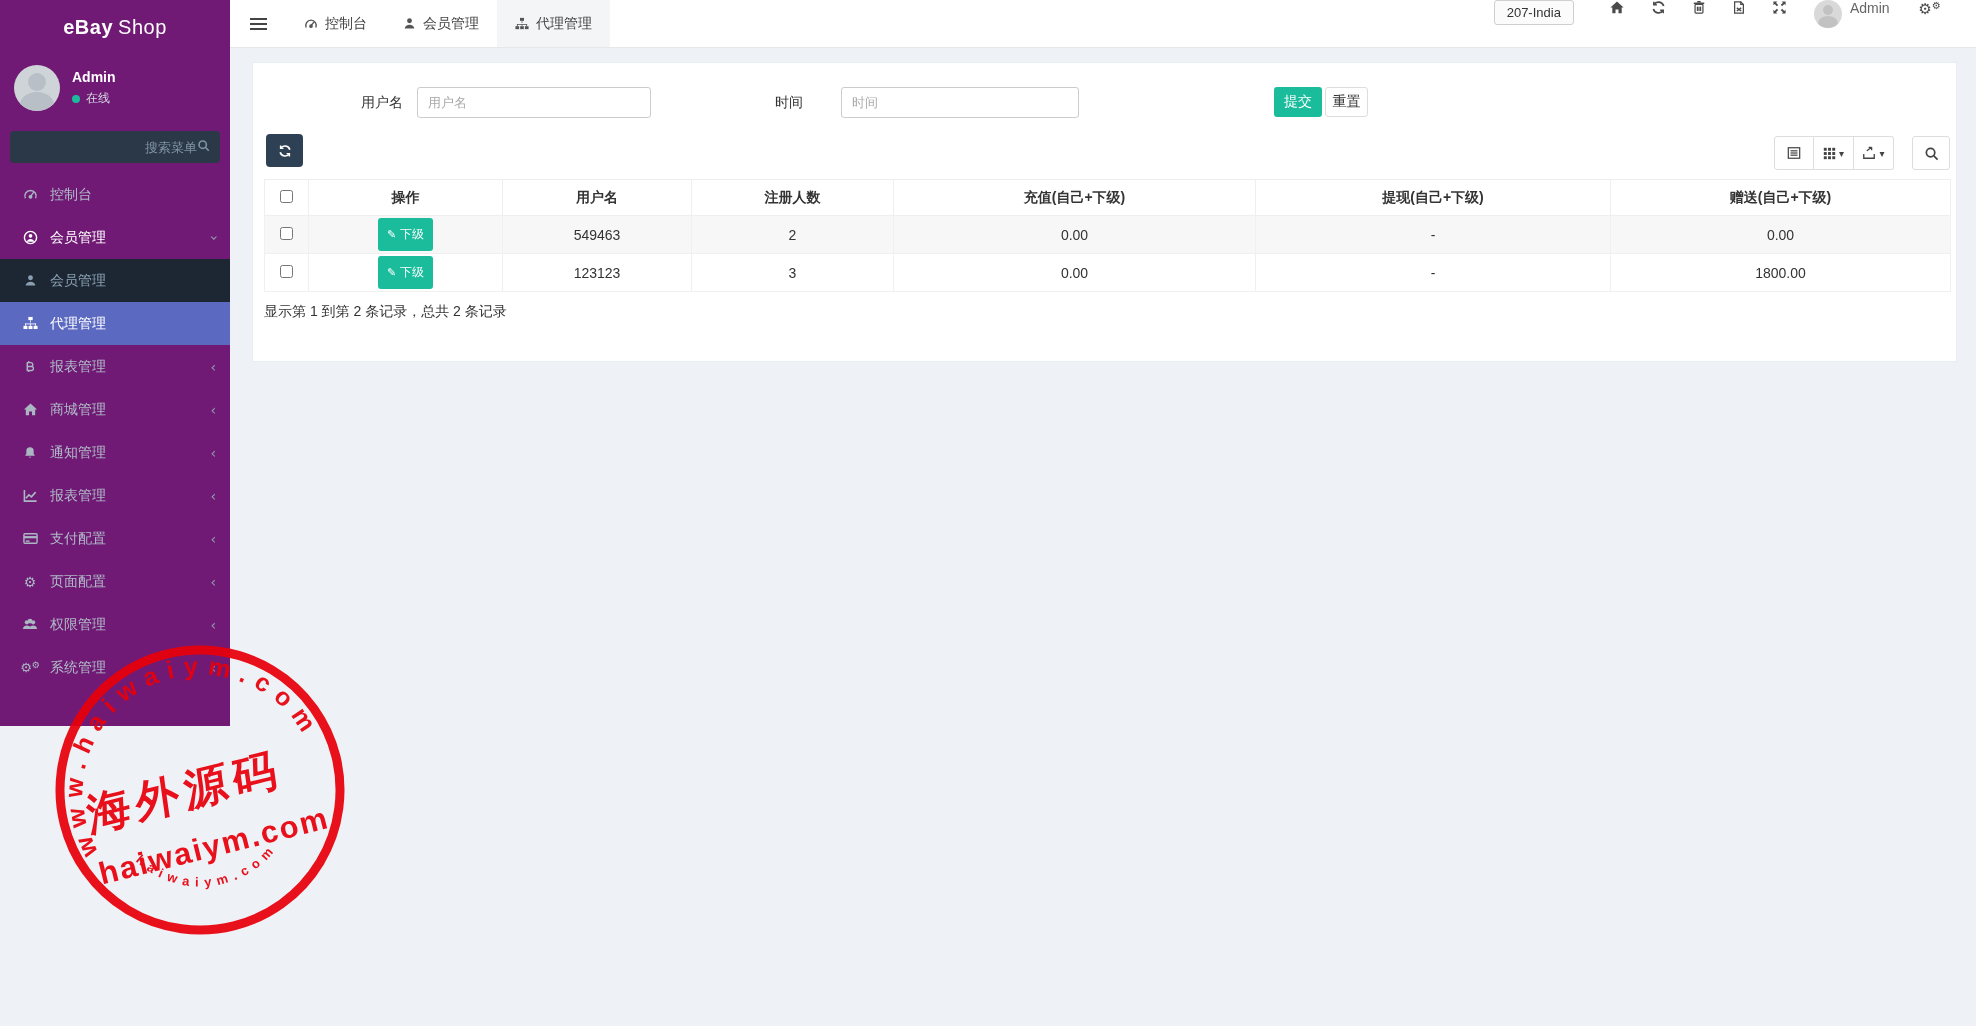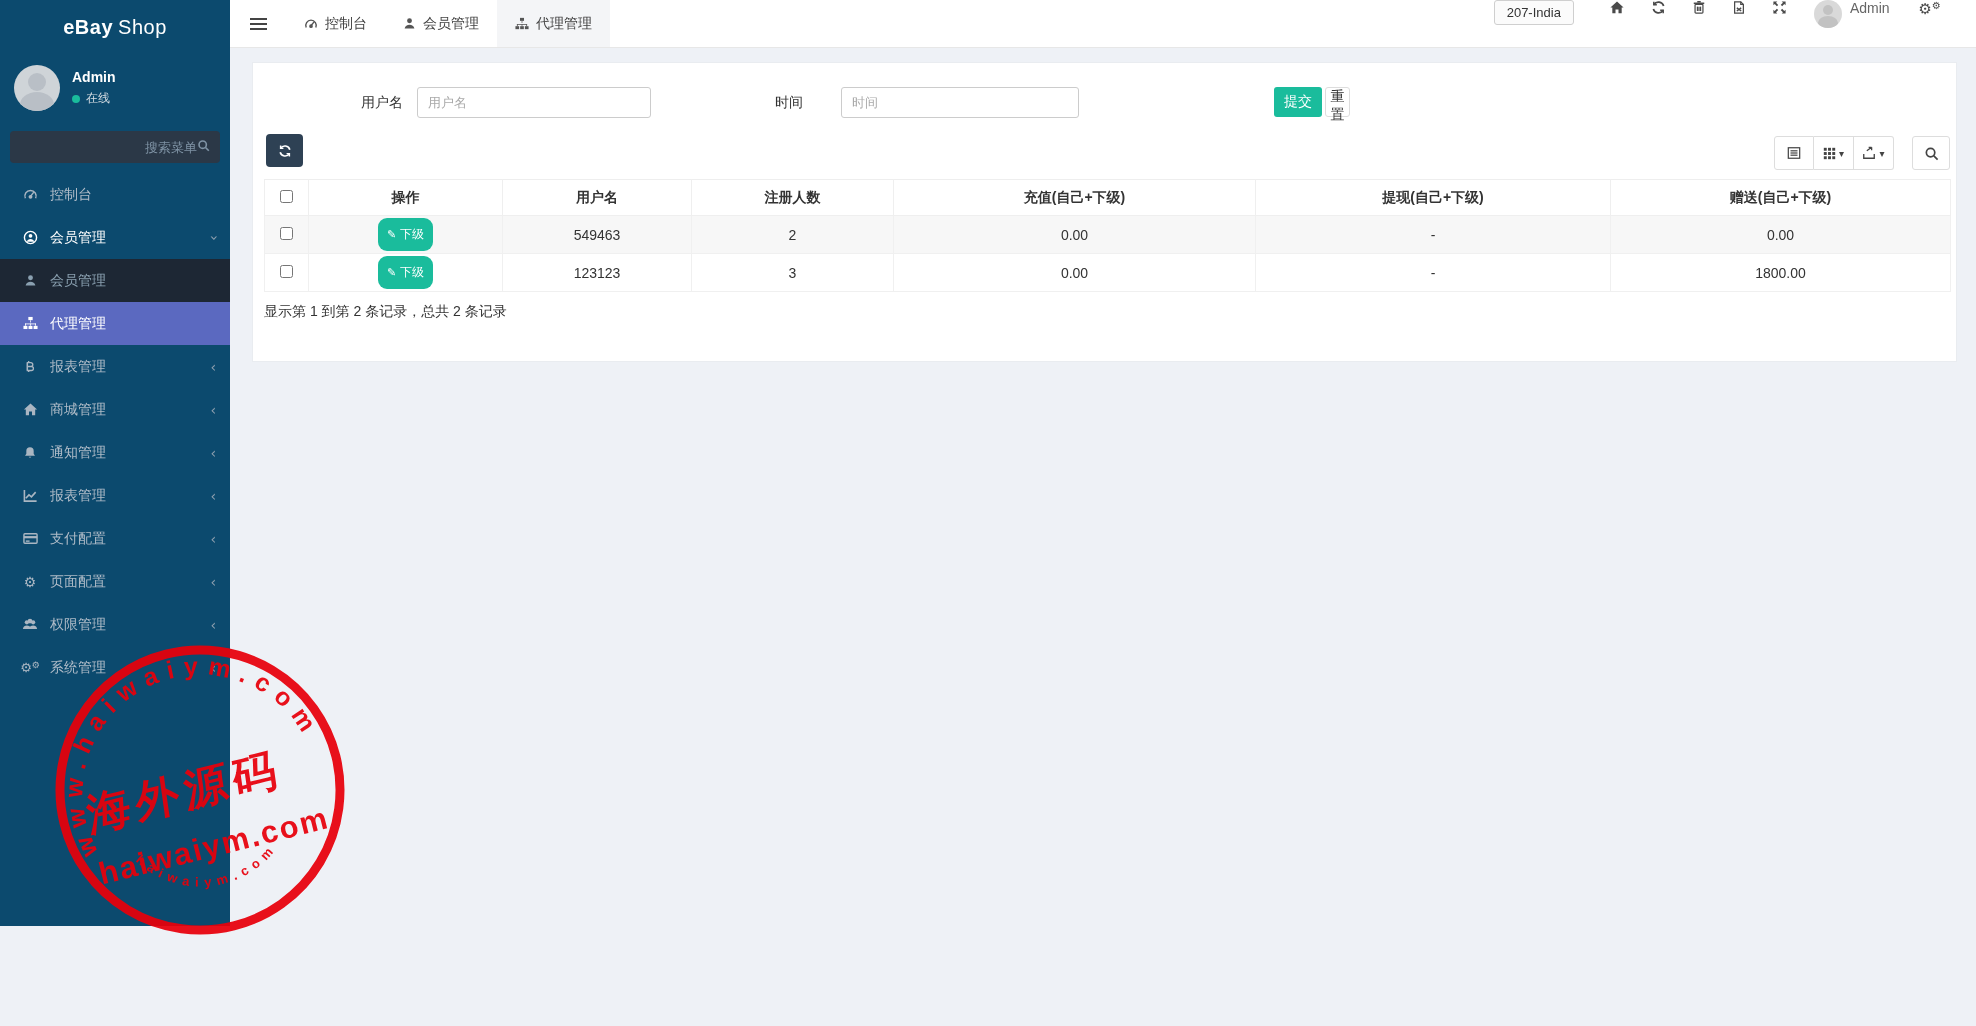--- a/index.html
+++ b/index.html
@@ -1,21 +1,21 @@
 <!DOCTYPE html>
 <html><head>
 <meta charset="utf-8">
 <style>
   * { margin:0; padding:0; box-sizing:border-box; }
   html,body { width:1976px; height:1026px; }
   body { font-family:"Liberation Sans","DejaVu Sans",sans-serif; background:#eef1f6; overflow:hidden; }
   #app { position:relative; width:1976px; height:1026px; background:#eef1f6; overflow:hidden; }
 
   
-  .sidebar { position:absolute; left:0; top:0; width:230px; height:926px; background:#0c4a6e; z-index:2; }
+  .sidebar { position:absolute; left:0; top:0; width:230px; height:726px; background:#701a75; z-index:2; }
   .logo { height:55px; display:flex; align-items:center; justify-content:center; color:#fff; font-size:20px; letter-spacing:.5px; }
   .logo b { font-weight:bold; margin-right:5px; }
   .user-panel { display:flex; align-items:center; padding:10px 14px 14px; }
   .avatar { width:46px; height:46px; border-radius:50%; background:#cfd4d8; position:relative; overflow:hidden; flex:0 0 46px; }
   .avatar:before { content:""; position:absolute; left:14px; top:8px; width:18px; height:18px; border-radius:50%; background:#b9bfc6; }
   .avatar:after { content:""; position:absolute; left:6px; top:27px; width:34px; height:26px; border-radius:50%; background:#b9bfc6; }
   .user-meta { margin-left:12px; }
   .user-name { color:#fff; font-size:14px; font-weight:bold; }
   .user-status { color:#d8dee4; font-size:12px; margin-top:5px; display:flex; align-items:center; }
   .dot { width:8px; height:8px; border-radius:50%; background:#1abc9c; margin-right:6px; display:inline-block; }
@@ -54,35 +54,35 @@
   .card { position:absolute; left:252px; top:62px; width:1705px; height:300px; background:#fff; border:1px solid #e9ecf0; z-index:1; }
   .f-label { position:absolute; top:24px; height:31px; line-height:31px; font-size:14px; color:#333; text-align:right; }
   .f-label.l1 { left:40px; width:110px; }
   .f-label.l2 { left:440px; width:110px; }
   .f-input { position:absolute; top:24px; height:31px; border:1px solid #ccc; border-radius:3px; padding:0 10px; font-size:13px; color:#333; outline:none; font-family:inherit; }
   .f-input::placeholder { color:#a9a9a9; }
   .f-input.i1 { left:164px; width:234px; }
   .f-input.i2 { left:588px; width:238px; }
   .btn { border:0; border-radius:3px; font-size:14px; cursor:pointer; font-family:Liberation Mono, monospace; }
   .btn-submit { position:absolute; left:1021px; top:24px; width:48px; height:30px; background:#1abc9c; color:#fff; }
-  .btn-reset { position:absolute; left:1072px; top:24px; width:25px; height:30px; background:#fff; border:1px solid #ddd; color:#333; }
+  .btn-reset { position:absolute; left:1072px; top:24px; width:43px; height:30px; background:#fff; border:1px solid #ddd; color:#333; }
   .btn-refresh { position:absolute; left:13px; top:71px; width:37px; height:33px; background:#2e4154; color:#fff; border-radius:4px; display:flex; align-items:center; justify-content:center; }
   .tool-group { position:absolute; left:1521px; top:73px; display:flex; }
   .tool-btn { width:40px; height:34px; background:#fff; border:1px solid #ddd; display:flex; align-items:center; justify-content:center; color:#444; cursor:pointer; gap:3px; }
   .tool-btn + .tool-btn { border-left:0; }
   .tool-btn:first-child { border-radius:3px 0 0 3px; }
   .tool-btn:last-child { border-radius:0 3px 3px 0; }
   .tool-search { position:absolute; left:1659px; top:73px; width:38px; height:34px; background:#fff; border:1px solid #ddd; border-radius:3px; display:flex; align-items:center; justify-content:center; color:#444; cursor:pointer; }
   .caret { font-size:10px; color:#444; font-family:"DejaVu Sans",sans-serif; }
 
   table.grid { position:absolute; left:11px; top:116px; width:1686px; border-collapse:collapse; table-layout:fixed; }
   table.grid th { font-size:14px; color:#333; font-weight:bold; height:36px; border:1px solid #efefef; border-top:1px solid #eee; background:#fff; }
   table.grid td { font-size:14px; color:#333; height:38px; text-align:center; border:1px solid #f0f0f0; }
   table.grid tr.striped td { background:#f7f7f7; }
-  .op-btn { background:#1abc9c; color:#fff; border:0; border-radius:9px; font-size:12px; padding:8px 9px; cursor:pointer; font-family:inherit; }
+  .op-btn { background:#1abc9c; color:#fff; border:0; border-radius:3px; font-size:12px; padding:8px 9px; cursor:pointer; font-family:inherit; }
   .op-btn .pencil { font-family:"DejaVu Sans",sans-serif; margin-right:4px; font-size:11px; }
   .foot-note { position:absolute; left:11px; top:240px; font-size:14px; color:#333; }
 
   
   .stamp { position:absolute; left:50px; top:640px; width:300px; height:300px; z-index:10; pointer-events:none; opacity:.93; transform:rotate(-14deg); }
 </style>
 </head>
 <body>
 
 <div id="app">

